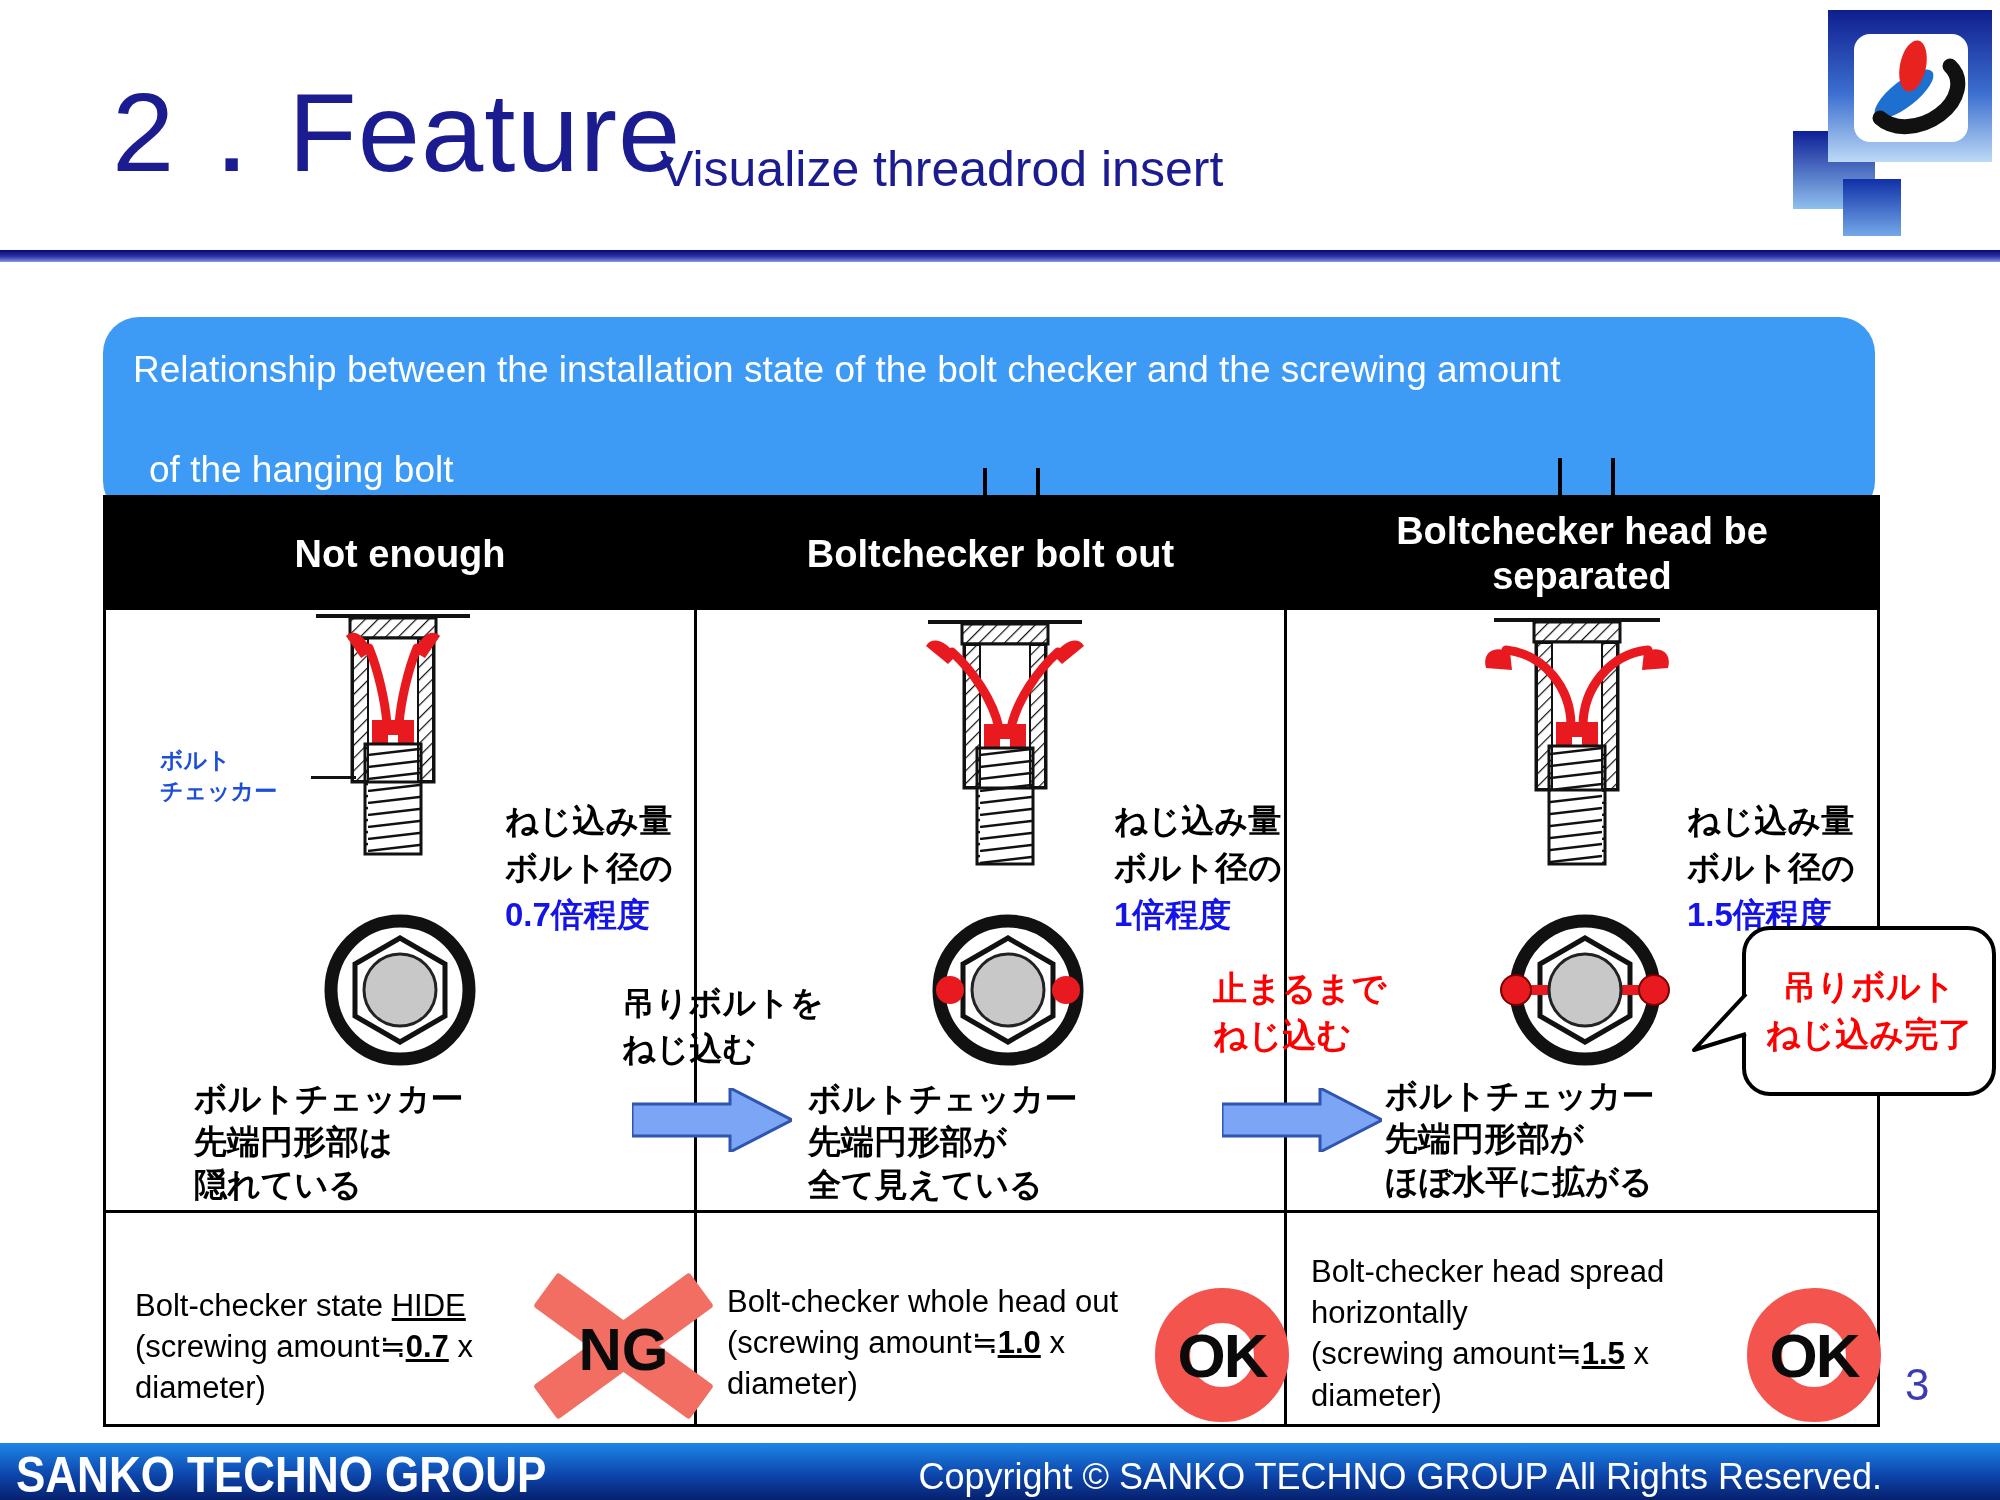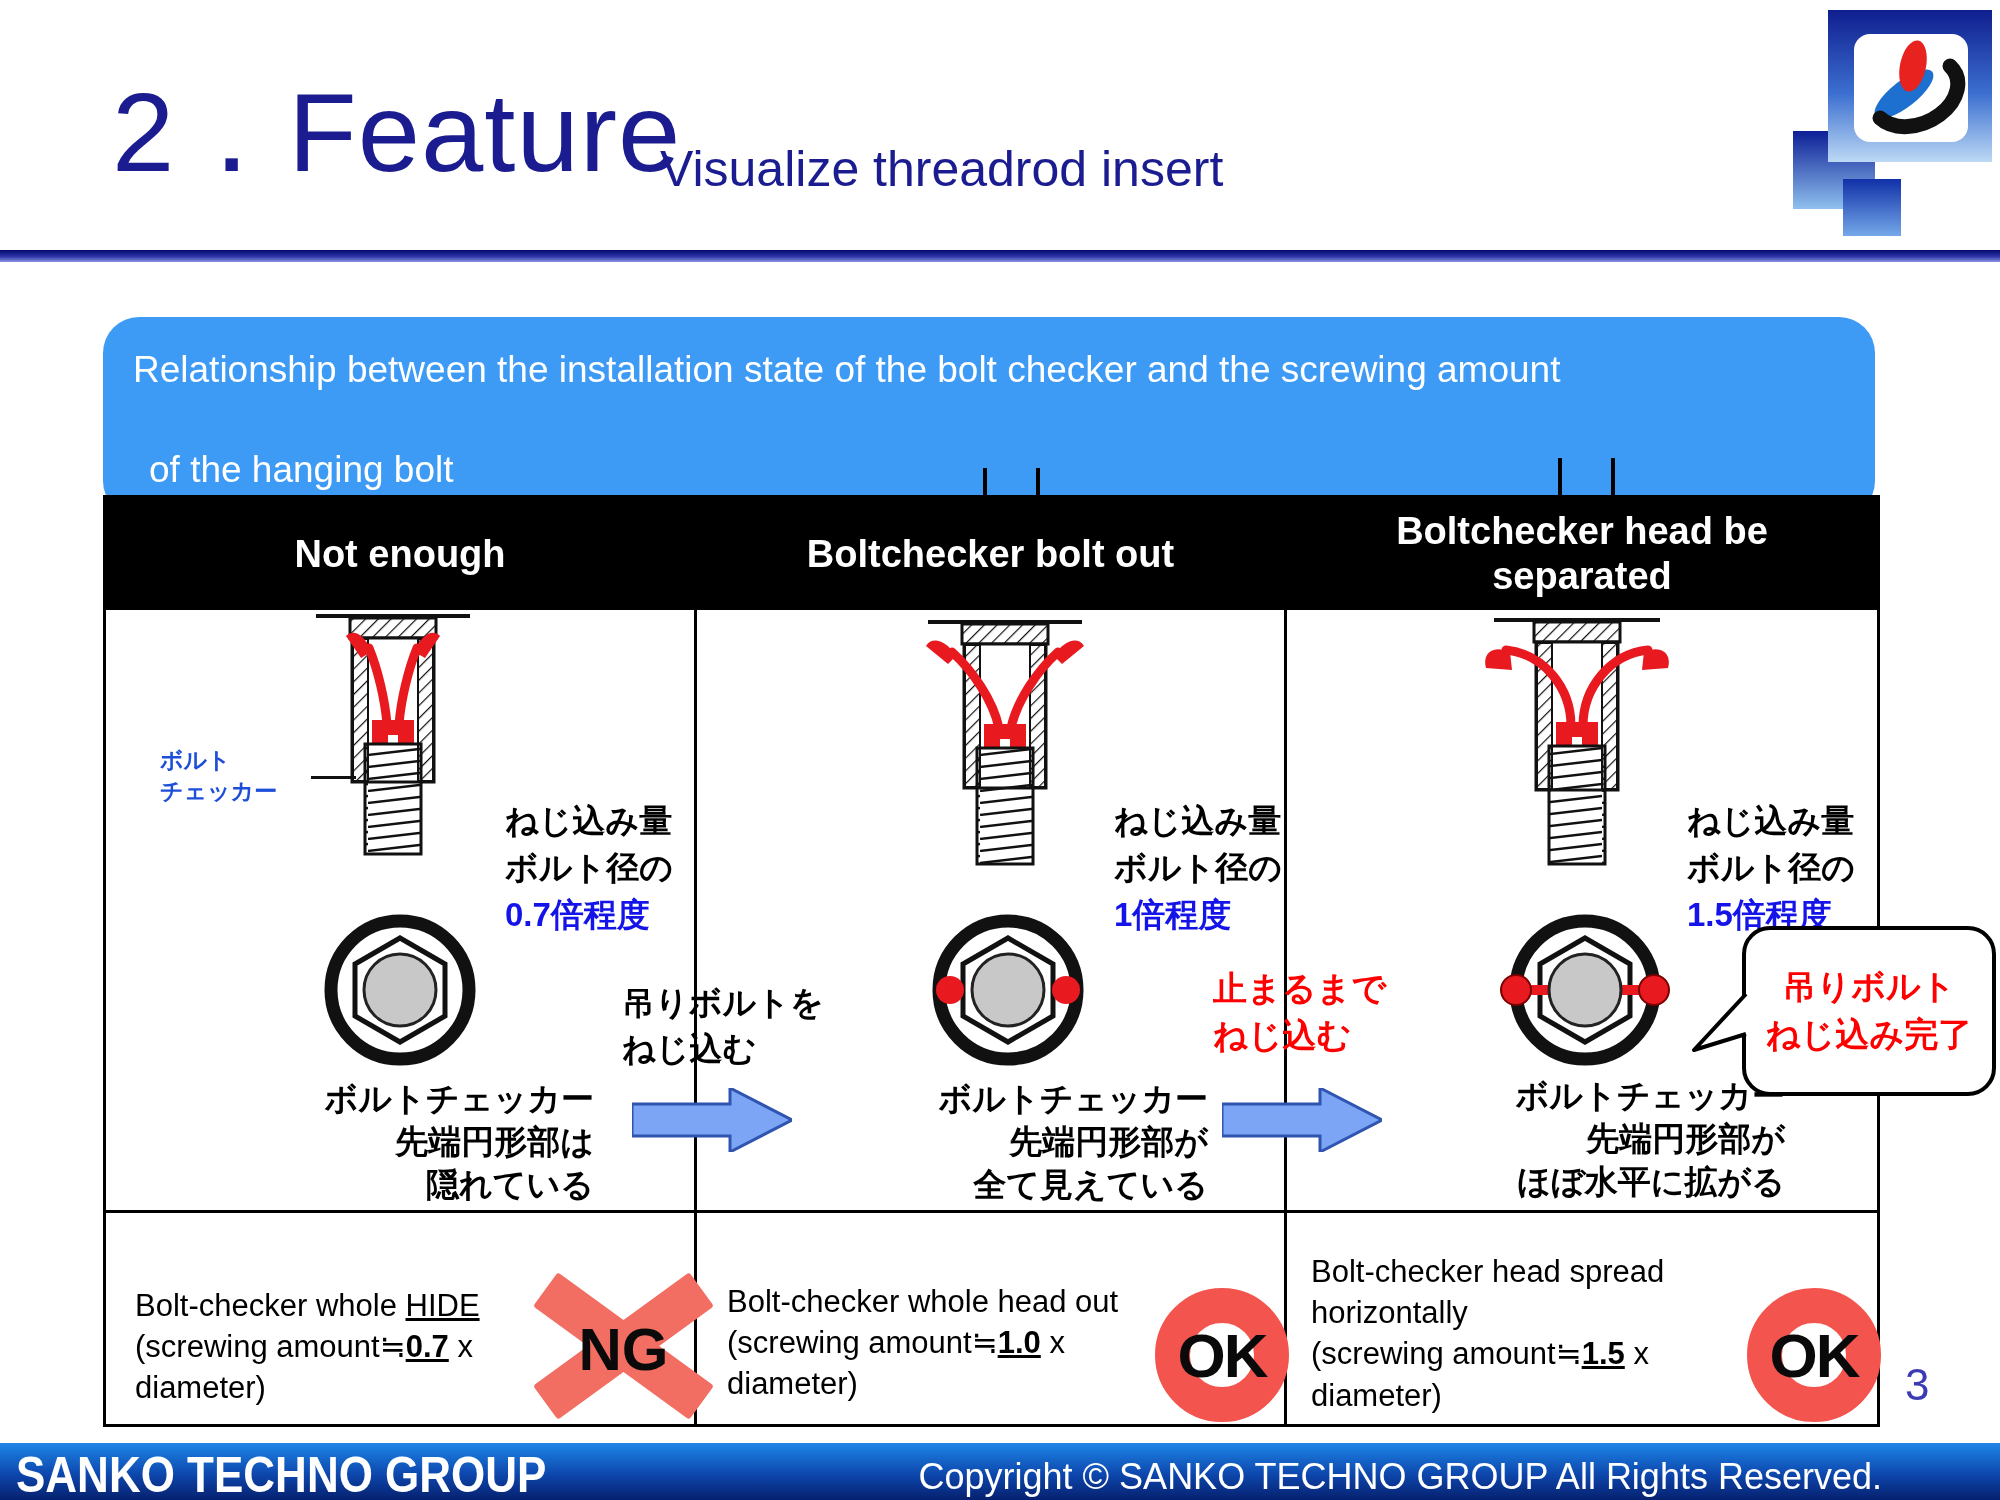--- a/index.html
+++ b/index.html
@@ -36,21 +36,21 @@
   .hcell{background:#000;color:#fff;display:flex;flex-direction:column;align-items:center;
          justify-content:center;text-align:center;font-weight:bold;font-size:38px;line-height:1.18;}
   .cell{position:relative;background:#fff;}
   .brd{border-right:3px solid #000;}
   .tbrd{border-top:3px solid #000;}
 
   .blabel{font-size:23px;font-weight:bold;line-height:1.35;color:#1d4ed8;}
   .pline{height:3px;background:#111;}
   .amount{font-size:33px;font-weight:bold;line-height:1.42;color:#000;white-space:nowrap;}
   .amount .val{color:#1414e8;}
-  .caption{font-size:33px;font-weight:bold;text-align:right;line-height:1.3;color:#000;white-space:nowrap;}
+  .caption{font-size:33px;font-weight:bold;text-align:left;line-height:1.3;color:#000;white-space:nowrap;}
   .desc{font-size:31px;line-height:1.33;color:#000;}
   .u{text-decoration:underline;}
   .bu{font-weight:bold;text-decoration:underline;}
 
   
   .step{font-size:33px;font-weight:bold;line-height:1.38;color:#000;z-index:3;white-space:nowrap;}
   .step.red{color:#ff0000;font-size:34px;}
   .arrow{z-index:3;}
   .poke{width:4px;background:#000;z-index:3;}
 
@@ -250,21 +250,21 @@
         </svg>
         <div class="abs caption" style="left:98px;top:465px;width:400px;">
           <div>ボルトチェッカー</div>
           <div>先端円形部が</div>
           <div>ほぼ水平に拡がる</div>
         </div>
       </div>
 
       <div class="cell brd tbrd">
         <div class="abs desc" style="left:29px;top:72px;width:470px;">
-          <div><span>Bolt-checker whole </span><span class="u">HIDE</span></div>
+          <div><span>Bolt-checker state </span><span class="u">HIDE</span></div>
 
           <div><span>(screwing amount≒</span><span class="bu">0.7</span><span> x</span></div>
           <div>diameter)</div>
         </div>
         <div class="abs mark-ng" style="left:425px;top:60px;">
           <span class="ngbar b1"></span>
           <span class="ngbar b2"></span>
           <span class="ngtxt">NG</span>
         </div>
       </div>

